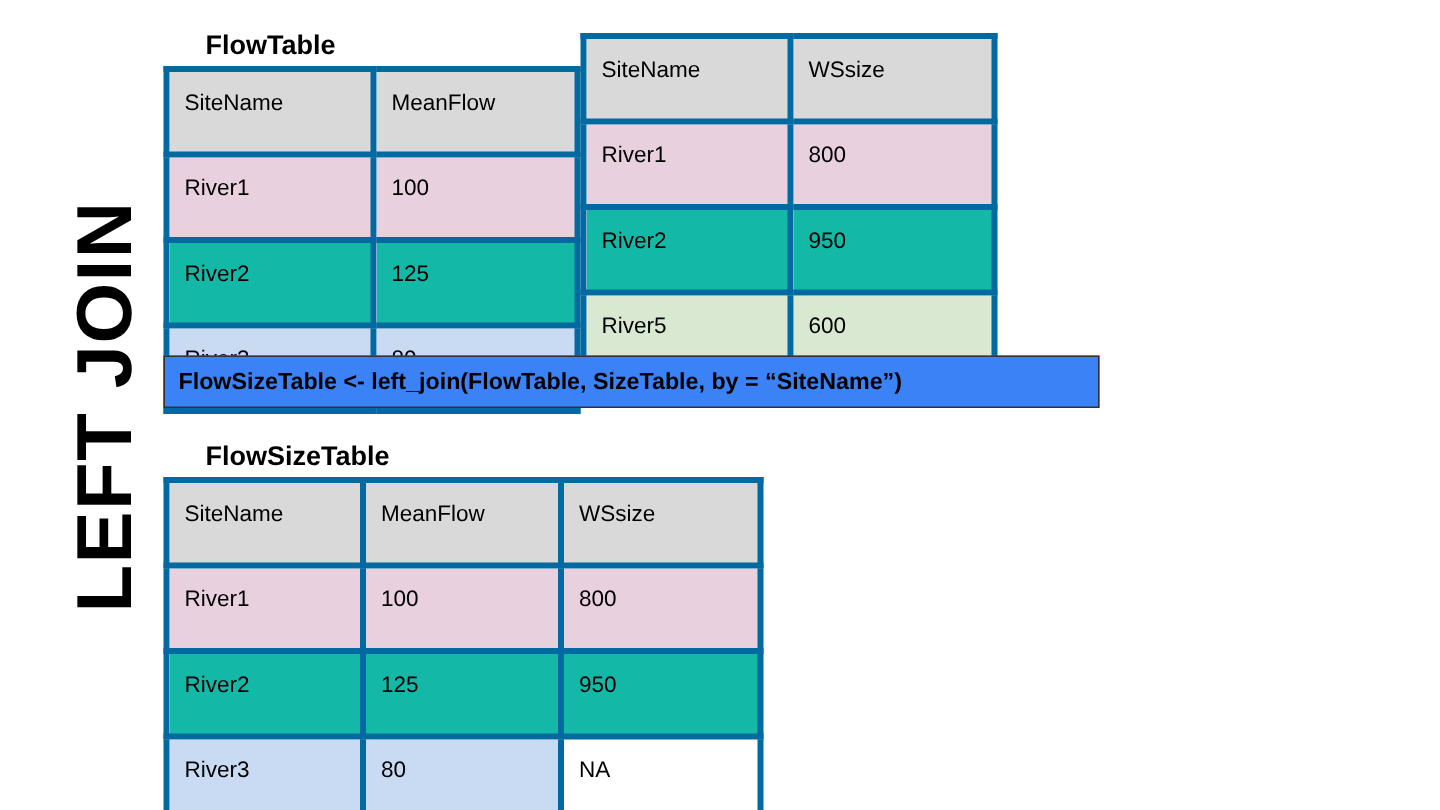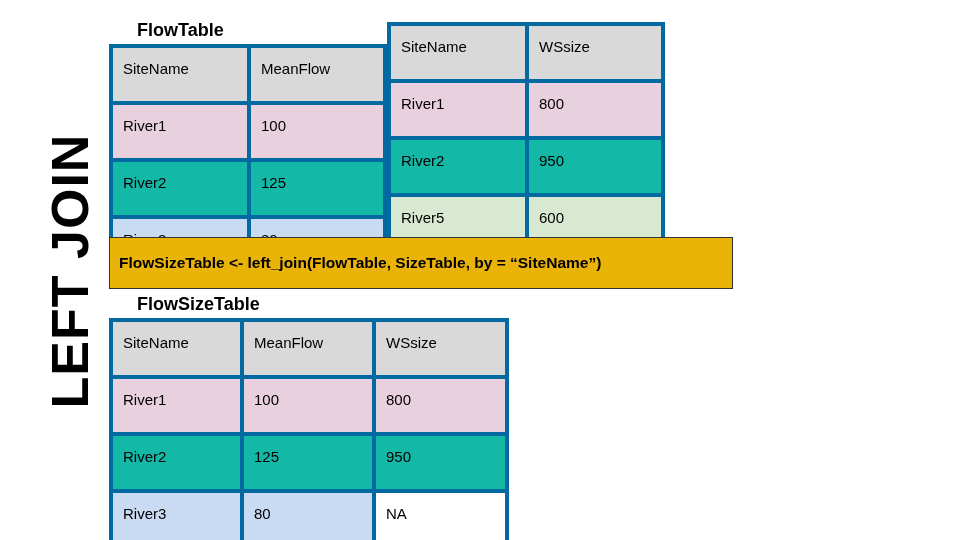--- a/index.html
+++ b/index.html
@@ -85,23 +85,23 @@
   #result-table .c0 { width: 117px; }
   #result-table .c1 { width: 118px; }
   #result-table .c2 { width: 119px; }
 
   
   #code-box {
     position: absolute;
     left: 109px;
     top: 237px;
     width: 624px;
-    height: 52px;
+    height: 35px;
     box-sizing: border-box;
-    background: #eab308;
+    background: #3b82f6;
     border: 1px solid #333333;
     display: flex;
     align-items: center;
   }
   #code-box-text {
     font-family: "Liberation Sans", sans-serif;
     font-weight: bold;
     font-size: 15.5px;
     color: #000000;
     padding-left: 9px;

